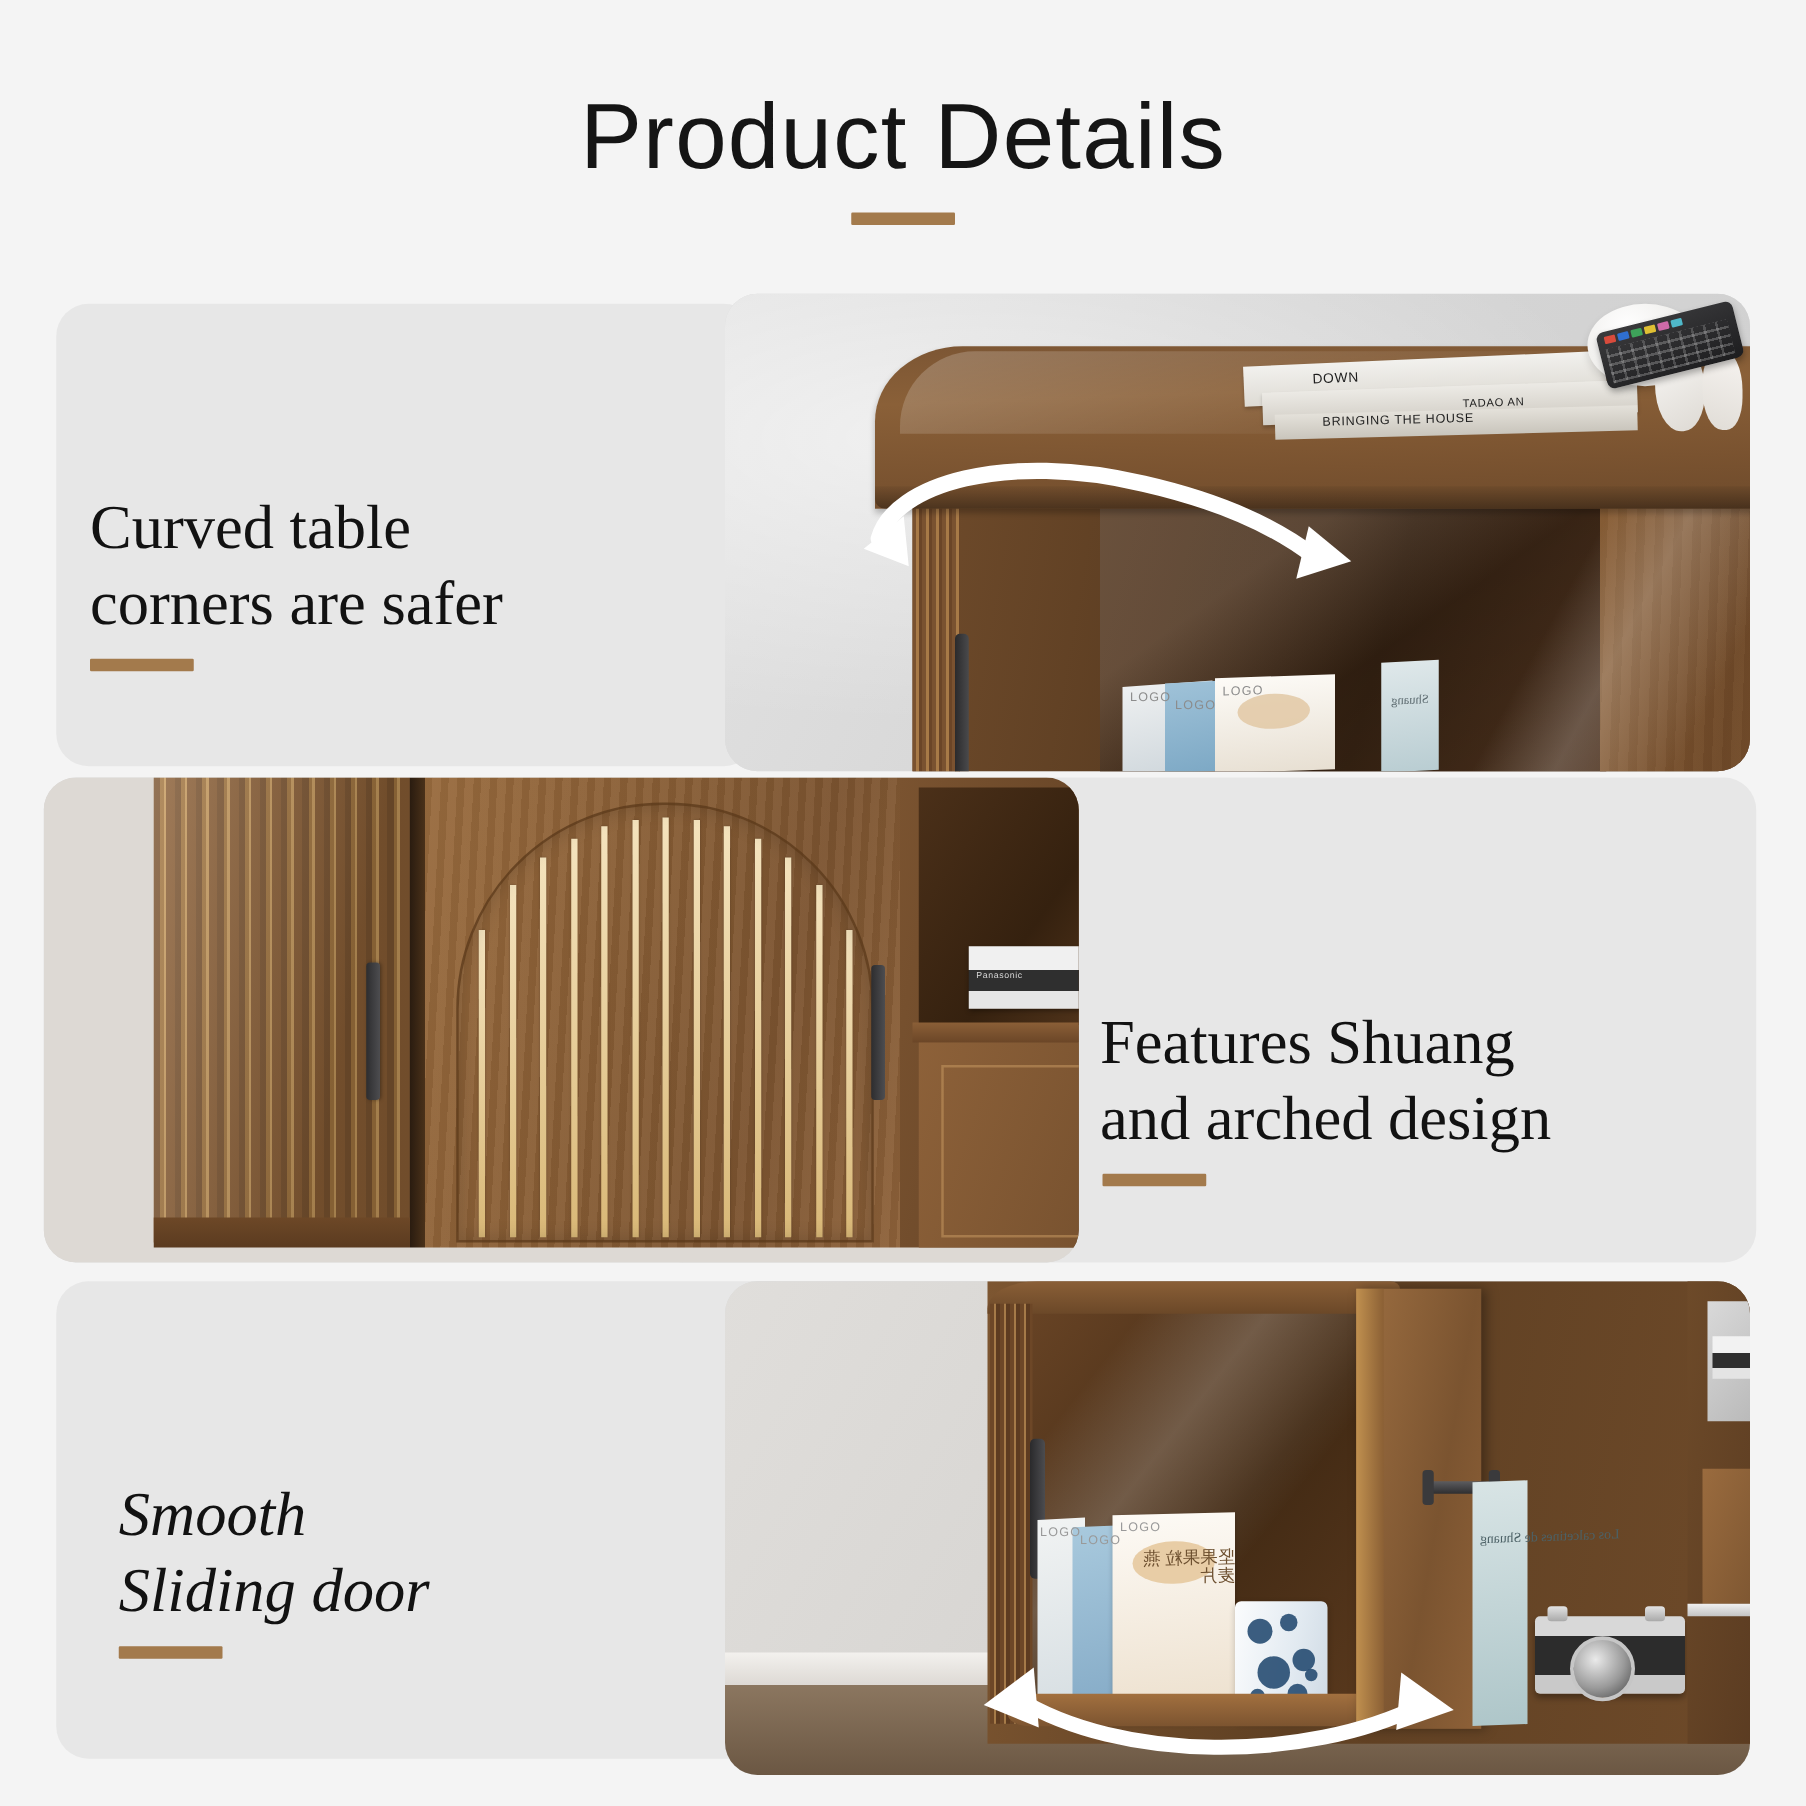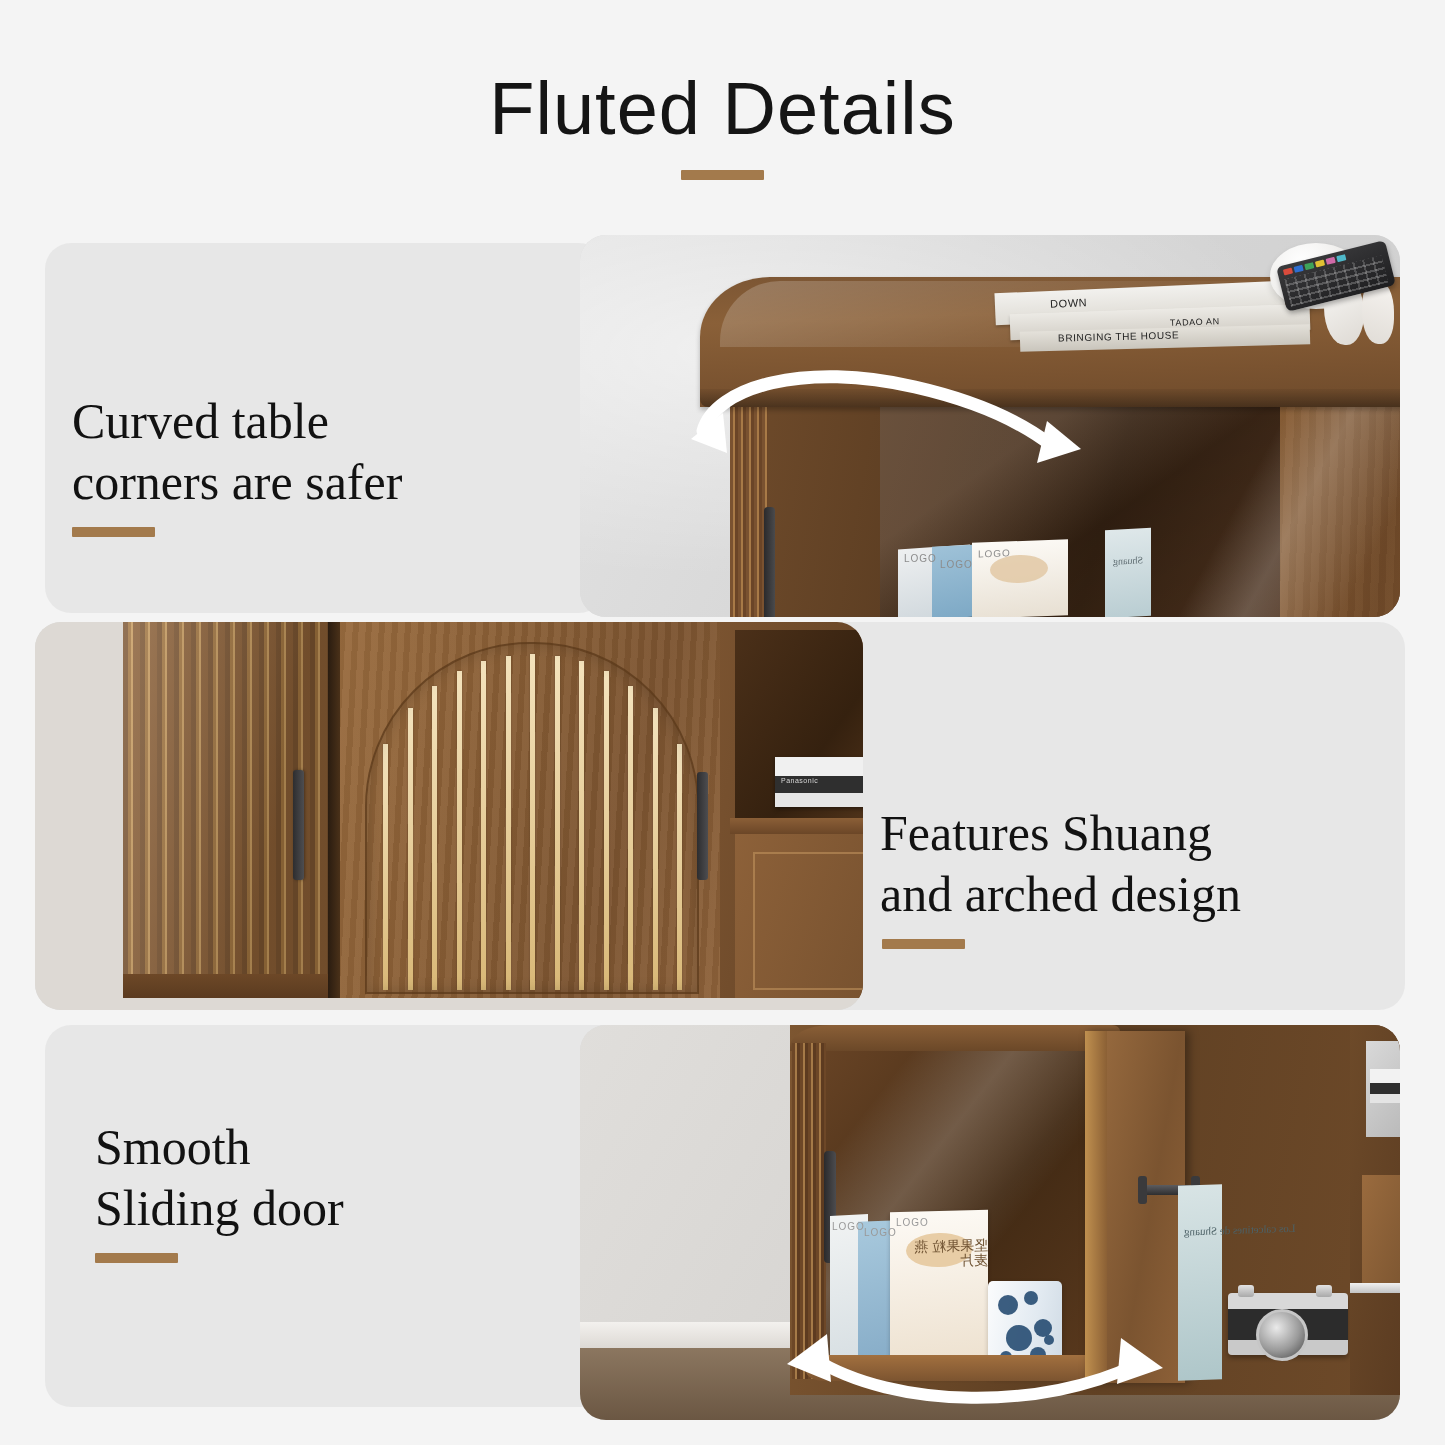--- a/index.html
+++ b/index.html
@@ -51,21 +51,21 @@
   
   #row2-panel{left:520px;top:622px;width:885px;height:388px;}
   #row2-photo{
     left:35px;top:622px;width:828px;height:388px;
     border-radius:26px;
   }
   #row2-caption{left:880px;top:742px;width:505px;text-align:left;}
 
   
   #row3-panel{left:45px;top:1025px;width:600px;height:382px;}
-  #row3-caption{left:95px;top:1056px;width:480px;}
+  #row3-caption{left:95px;top:1120px;width:480px;font-style:italic;}
   #row3-photo{
     left:580px;top:1025px;width:820px;height:395px;
     border-radius:26px;
   }
 
   
   .wall{position:absolute;inset:0;
      background:linear-gradient(115deg,#e2e2e2 0%,#d7d7d7 40%,#cfcfcf 100%);}
   .wall-soft{position:absolute;inset:0;
      background:radial-gradient(ellipse at 18% 30%,rgba(255,255,255,.55),rgba(255,255,255,0) 60%);}
@@ -422,21 +422,21 @@
 
   .lbl{position:absolute;font-family:"Liberation Sans",sans-serif;font-size:10px;
        color:#999;letter-spacing:1px;}
 </style>
 </head>
 <body>
 
 <div class="page">
 
   <div class="header">
-    <h1>Fluted Details</h1>
+    <h1>Product Details</h1>
     <span class="accent"></span>
   </div>
 
   <div class="txtpanel" id="row1-panel"></div>
   <div class="caption" id="row1-caption">
     <span>Curved table
 corners are safer</span>
     <span class="accent left"></span>
   </div>
 

